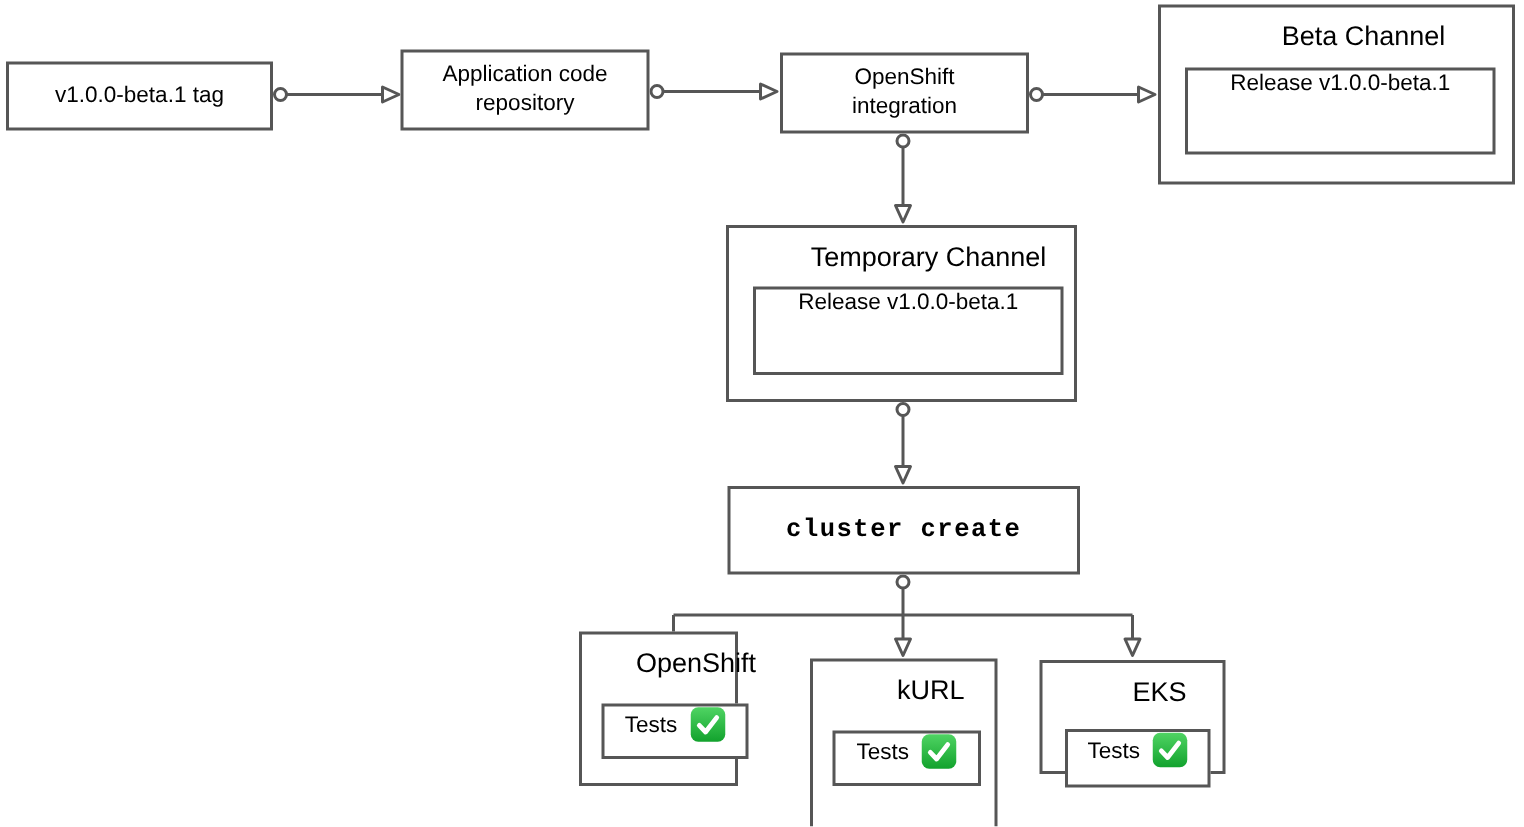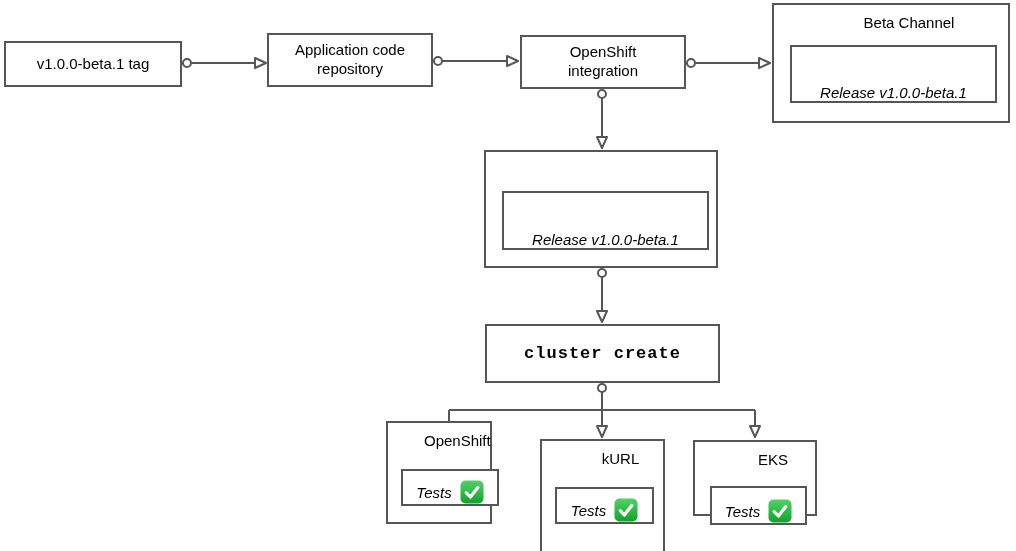--- a/index.html
+++ b/index.html
@@ -31,34 +31,33 @@
   }
   .container-node {
     position: absolute;
     box-sizing: border-box;
     border: 2px solid #565656;
     background: #ffffff;
     text-align: center;
   }
   .container-title {
     margin-top: 9px;
-    font-size: 15px;
+    font-size: 18px;
     padding-left: 36px;
   }
   .inner-node {
     position: absolute;
     box-sizing: border-box;
     border: 2px solid #565656;
     background: #ffffff;
     display: flex;
-    align-items: flex-end;
+    align-items: flex-start;
     justify-content: center;
     text-align: center;
     font-size: 15px;
-    font-style: italic;
   }
   
   .n-tag   { left: 4px;   top: 41px;  width: 178px; height: 46px; }
   .n-repo  { left: 267px; top: 33px;  width: 166px; height: 54px; }
   .n-ci    { left: 520px; top: 35px;  width: 166px; height: 54px; }
   .n-beta  { left: 772px; top: 3px;   width: 238px; height: 120px; }
   .n-beta-rel { left: 16px; top: 40px; width: 207px; height: 58px; }
   .n-temp  { left: 484px; top: 150px; width: 234px; height: 118px; }
   .n-temp-rel { left: 16px; top: 39px; width: 207px; height: 59px; }
   .n-cluster { left: 485px; top: 324px; width: 235px; height: 59px;
@@ -134,20 +133,21 @@
   </div>
 
   <div class="container-node n-beta">
     <div class="container-title">Beta Channel</div>
     <div class="inner-node n-beta-rel">
       <span>Release v1.0.0-beta.1</span>
     </div>
   </div>
 
   <div class="container-node n-temp">
+    <div class="container-title">Temporary Channel</div>
     <div class="inner-node n-temp-rel">
       <span>Release v1.0.0-beta.1</span>
     </div>
   </div>
 
   <div class="node n-cluster">
     <span>cluster create</span>
   </div>
 
   <div class="container-node n-openshift">

